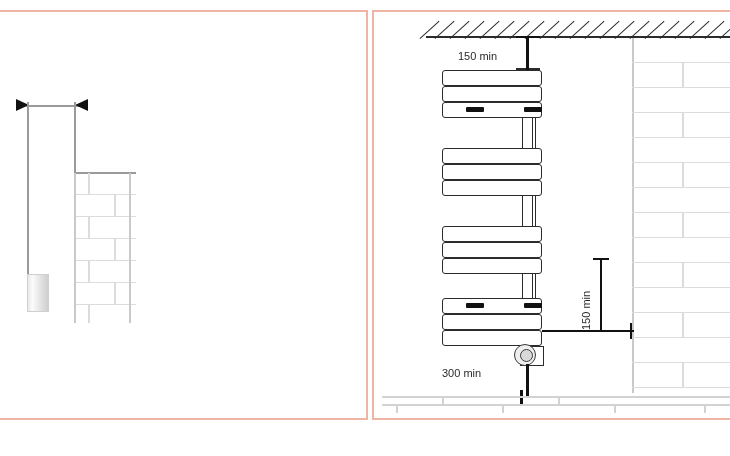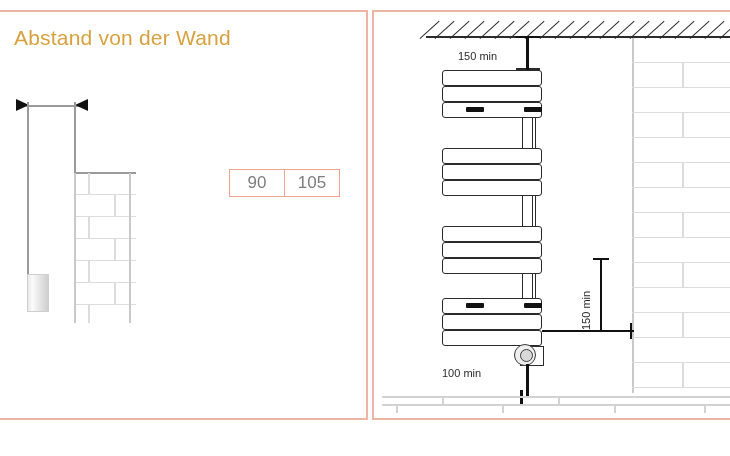--- a/index.html
+++ b/index.html
@@ -146,21 +146,20 @@
 
   .floor-line { position: absolute; background: #d2d2d2; }
   .floor-tick { position: absolute; background: #d2d2d2; width: 1.5px; }
 </style>
 </head>
 <body>
 
 <div class="panel" id="left-panel">
   <div class="panel-inner">
 
-    <div id="panel-title">Abstand von der Wand</div>
 
     <div class="ldim-line ldim-h" style="left:28px; top:93px; width:56px;"></div>
     <div class="arrow arrow-right" style="left:18px; top:87px;"></div>
     <div class="arrow arrow-left" style="left:77px; top:87px;"></div>
 
     <div class="ldim-line ldim-v" style="left:29px; top:90px; height:190px;"></div>
     <div class="ldim-line ldim-v" style="left:76px; top:90px; height:72px;"></div>
     <div class="ldim-line ldim-h" style="left:76px; top:160px; width:62px;"></div>
 
     <div id="cylinder" style="left:29px; top:262px; width:22px; height:38px;"></div>
@@ -181,24 +180,20 @@
       <div class="brick-joint" style="left:14px; top:88px;  height:22px;"></div>
       <div class="brick-joint" style="left:40px; top:110px; height:22px;"></div>
       <div class="brick-joint" style="left:14px; top:132px; height:22px;"></div>
 
       <div class="wall-edge" style="left:0px;  top:0px; width:1.5px; height:150px;"></div>
       <div class="wall-edge" style="left:55px; top:0px; width:1.5px; height:150px;"></div>
     </div>
 
     <table id="limits-table">
       <tbody>
-      <tr>
-        <td class="val">90</td>
-        <td class="val">105</td>
-      </tr>
     </tbody>
       </table>
 
   </div>
 </div>
 
 <div class="panel" id="right-panel">
   <div class="panel-inner">
 
     <div id="ceiling-base" style="left:52px; top:24px; width:312px;"></div>
@@ -295,21 +290,21 @@
     <div class="dim-tick" style="left:142px; top:24px; width:24px; height:2px;"></div>
     <div class="dim-label" style="left:84px; top:38px;">150 min</div>
 
     <div class="dim-line-dark" style="left:226px; top:246px; width:2.4px; height:74px;"></div>
     <div class="dim-tick" style="left:219px; top:246px; width:16px; height:2px;"></div>
     <div class="dim-tick" style="left:168px; top:318px; width:92px; height:2.4px;"></div>
     <div class="dim-tick" style="left:256px; top:311px; width:2.4px; height:16px;"></div>
     <div class="dim-label dim-label-vert" style="left:218px; top:306px;">150 min</div>
 
     <div class="dim-tick" style="left:146px; top:378px; width:2.6px; height:16px;"></div>
-    <div class="dim-label" style="left:68px; top:355px;">100 min</div>
+    <div class="dim-label" style="left:68px; top:355px;">300 min</div>
 
     <div class="floor-line" style="left:8px; top:384px; width:352px; height:2px;"></div>
     <div class="floor-line" style="left:8px; top:392px; width:352px; height:2px;"></div>
     <div class="floor-tick" style="left:68px;  top:384px; height:8px;"></div>
     <div class="floor-tick" style="left:184px; top:384px; height:8px;"></div>
     <div class="floor-tick" style="left:22px;  top:392px; height:9px;"></div>
     <div class="floor-tick" style="left:128px; top:392px; height:9px;"></div>
     <div class="floor-tick" style="left:240px; top:392px; height:9px;"></div>
     <div class="floor-tick" style="left:330px; top:392px; height:9px;"></div>
 

